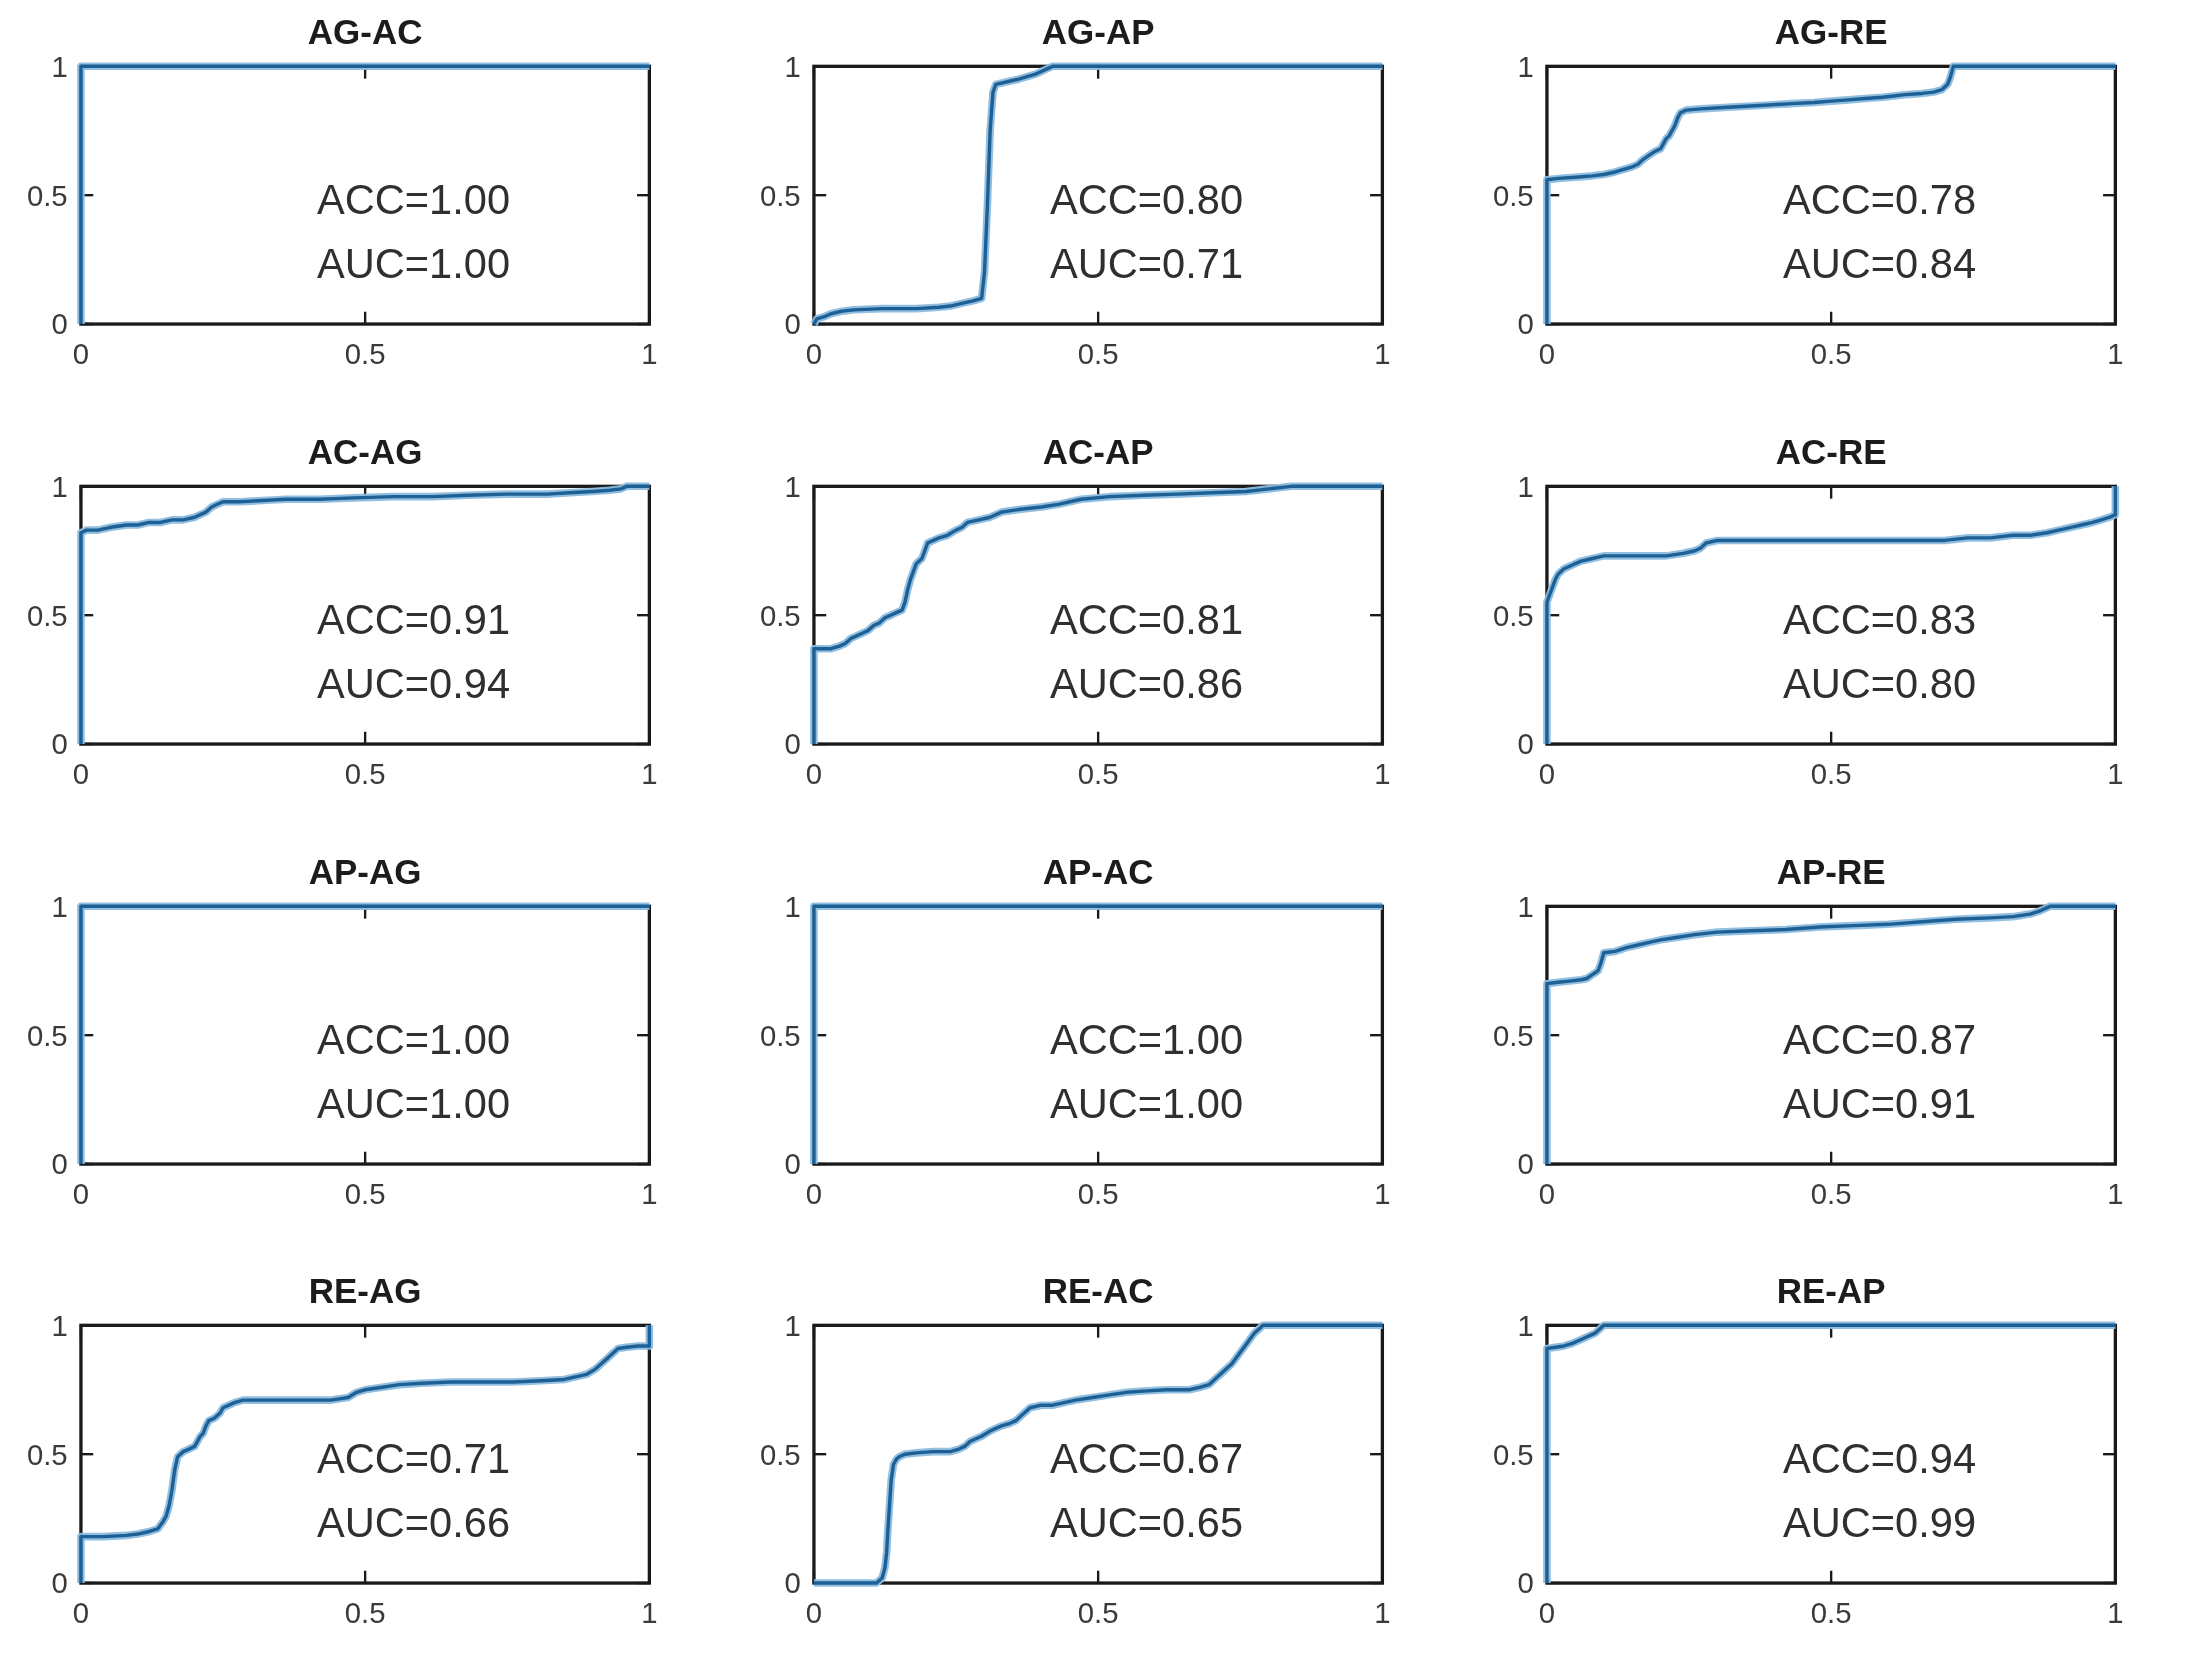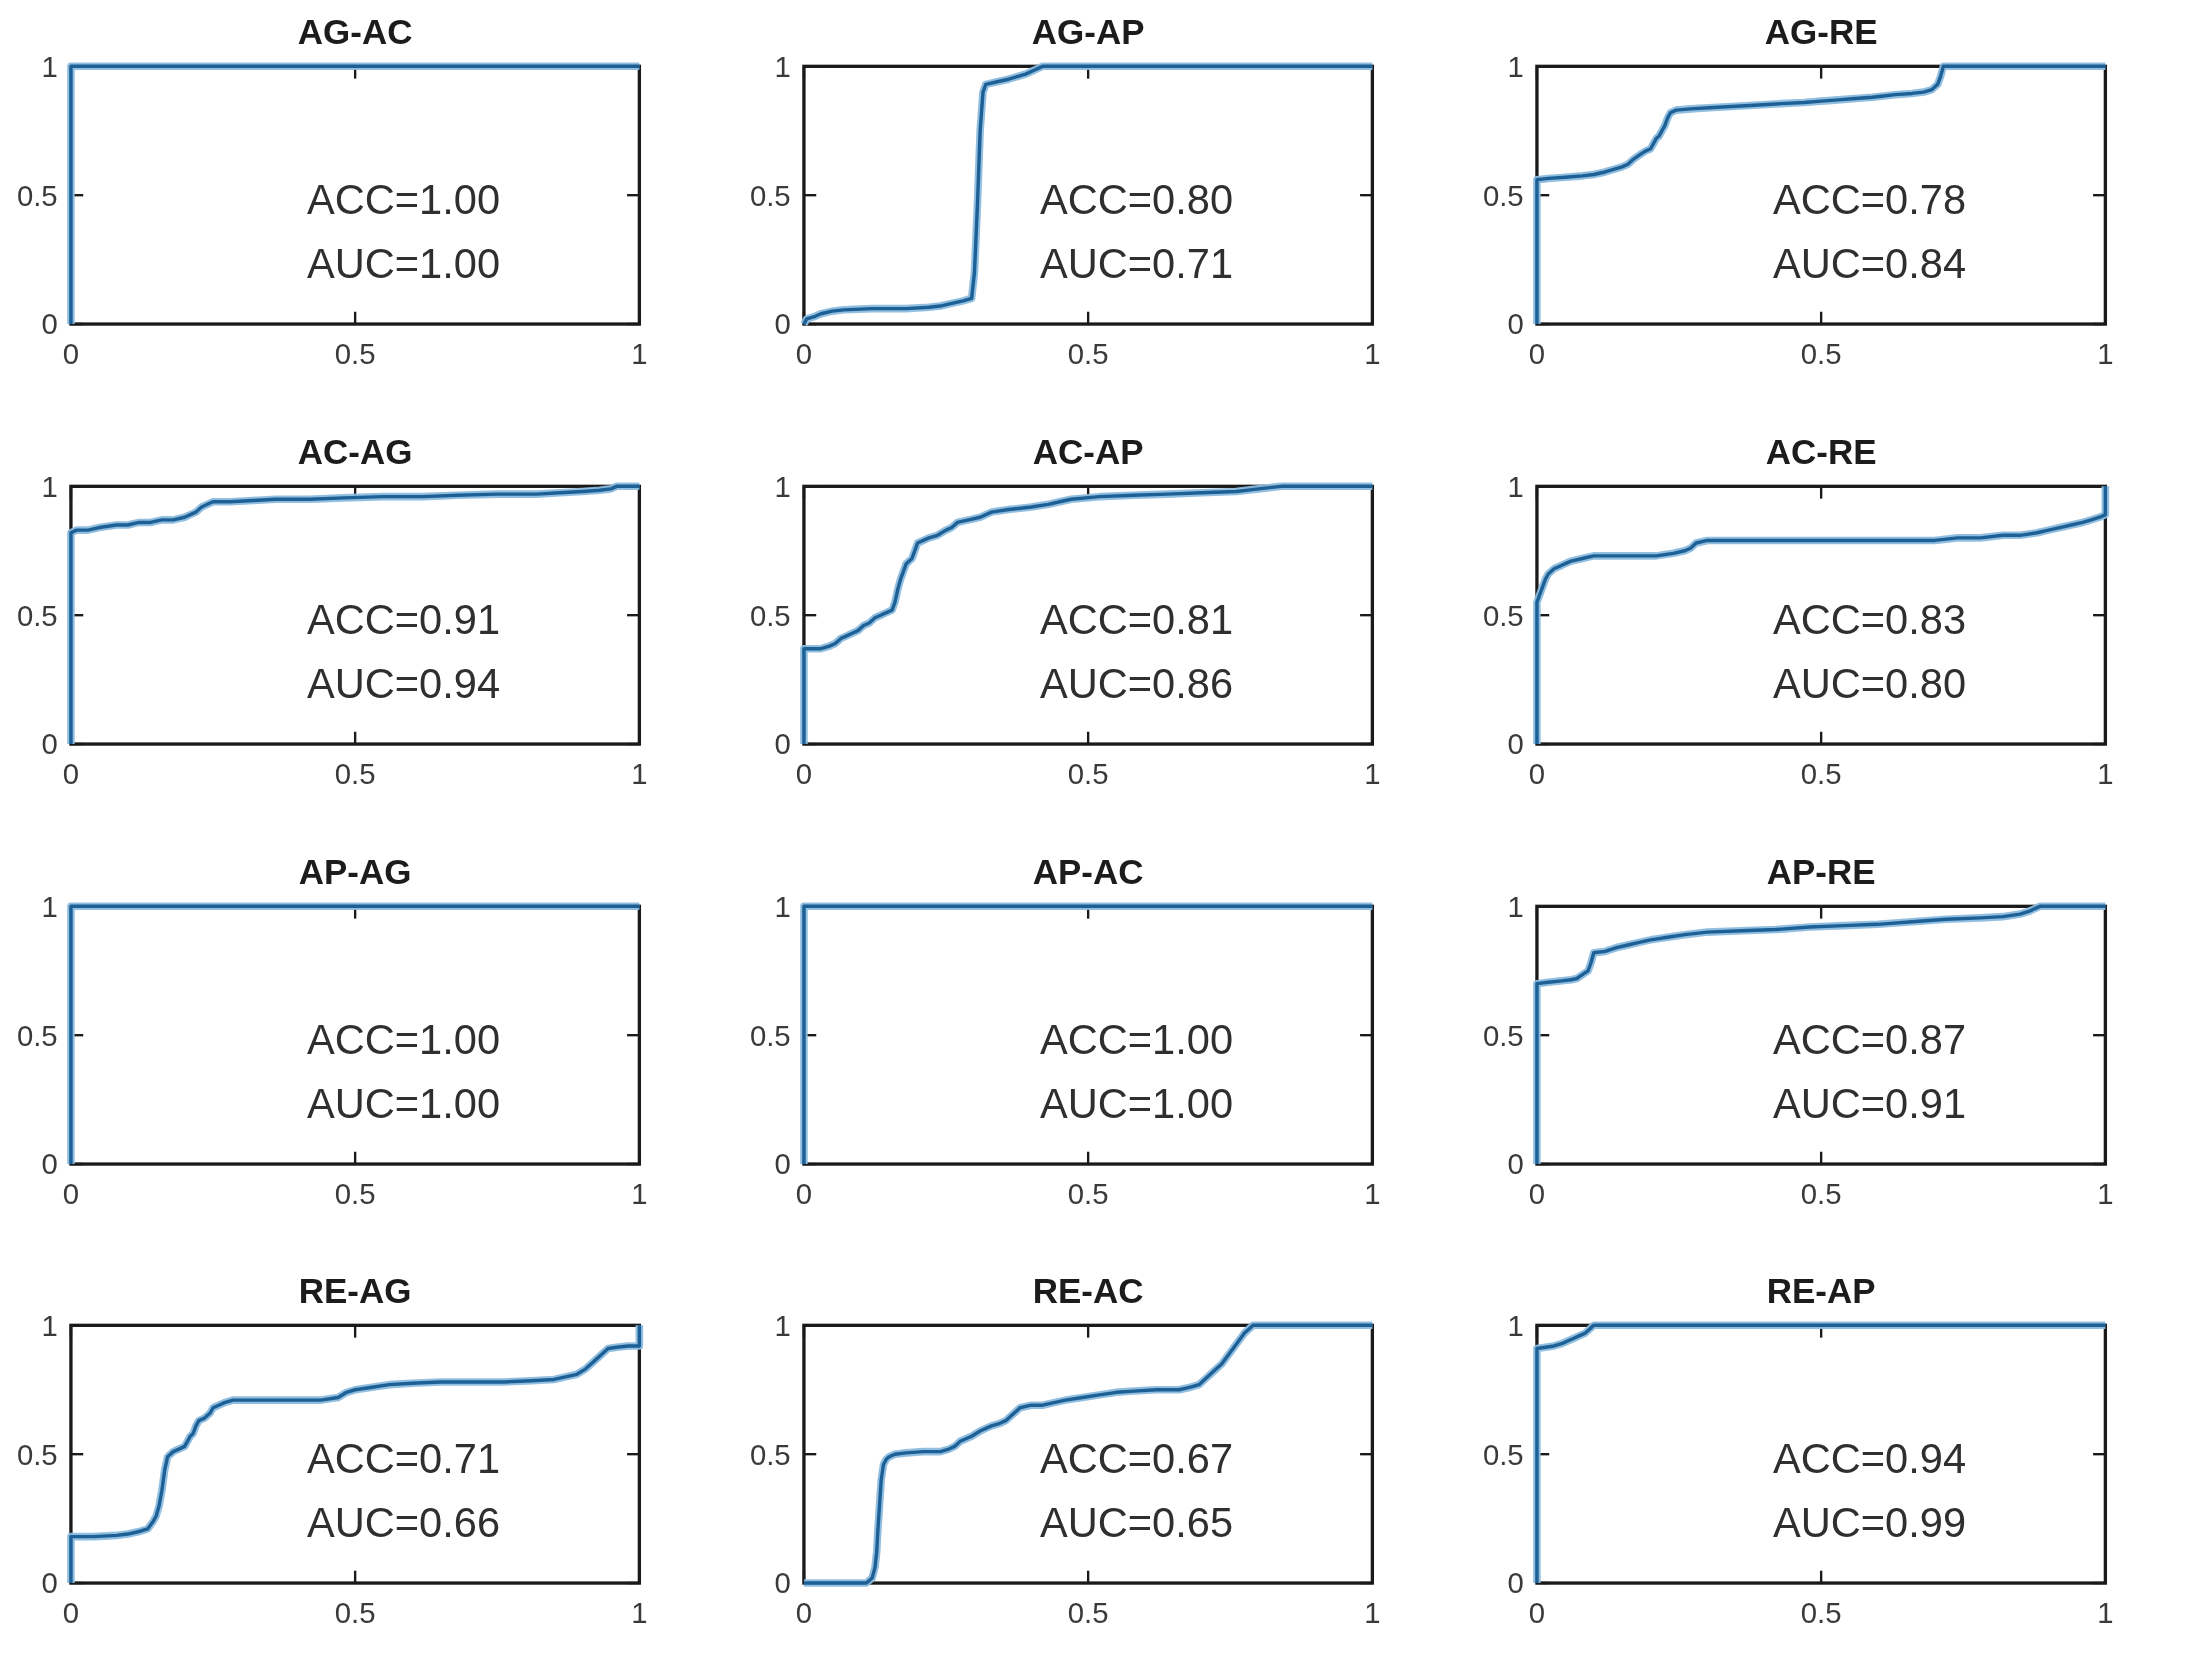--- a/index.html
+++ b/index.html
@@ -6,21 +6,21 @@
   .figure{
     position:relative;
     width:2199px;height:1679px;
     background:#ffffff;
     display:grid;
     grid-template-columns:repeat(3,1fr);
     grid-template-rows:repeat(4,1fr);
     font-family:"Liberation Sans", sans-serif;
     overflow:hidden;
   }
-  .cell{position:relative;width:100%;height:100%;}
+  .cell{position:relative;width:100%;height:100%;margin-left:10px;}
   .cell svg{display:block;width:100%;height:100%;}
   text{font-family:"Liberation Sans", sans-serif;}
   .plot-title{font-size:37px;font-weight:bold;fill:#1c1c1c;}
   .tick-label{font-size:31px;fill:#3a3a3a;}
   .annot{font-size:44px;fill:#2f2f2f;}
 </style>
 </head>
 <body>
 
 <div class="figure" id="figure">

